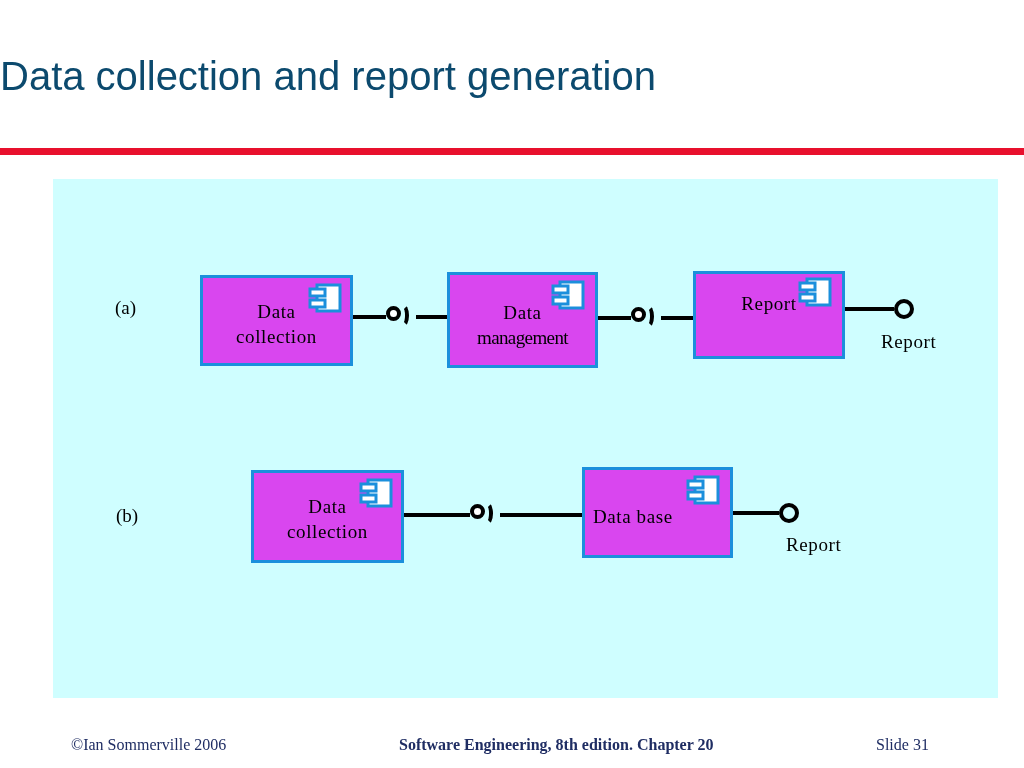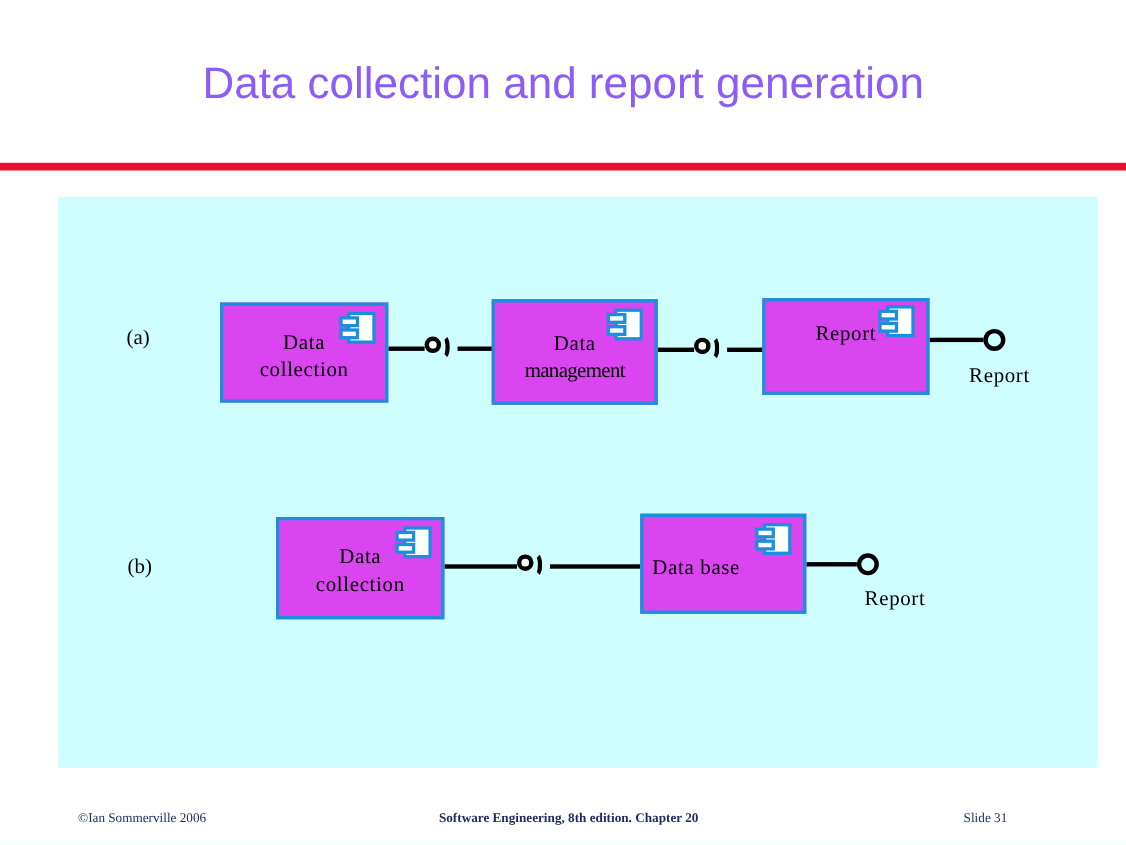--- a/index.html
+++ b/index.html
@@ -14,25 +14,25 @@
     overflow: hidden;
     position: relative;
   }
 
   
   #slide-title {
     position: absolute;
     left: 0;
     top: 54px;
     width: 1024px;
-    text-align: center;
+    text-align: left;
     font-family: "Liberation Sans", sans-serif;
     font-size: 40px;
     font-weight: 400;
-    color: #8b5cf6;
+    color: #0c4a6e;
     letter-spacing: 0px;
     white-space: nowrap;
   }
 
   
   #title-rule {
     position: absolute;
     left: 0;
     top: 148px;
     width: 1024px;
@@ -163,21 +163,21 @@
     color: #000000;
     letter-spacing: 0.6px;
     white-space: nowrap;
   }
 
   
   .footer-text {
     position: absolute;
     font-family: "Liberation Serif", serif;
     color: #1F2D63;
-    font-size: 12px;
+    font-size: 16px;
     white-space: nowrap;
   }
   #footer-copyright { left: 71px; top: 736px; }
   #footer-center { left: 399px; top: 736px; font-weight: bold; }
   #footer-slide { left: 876px; top: 736px; }
 </style>
 </head>
 <body>
 
 <div id="slide-title">Data collection and report generation</div>

